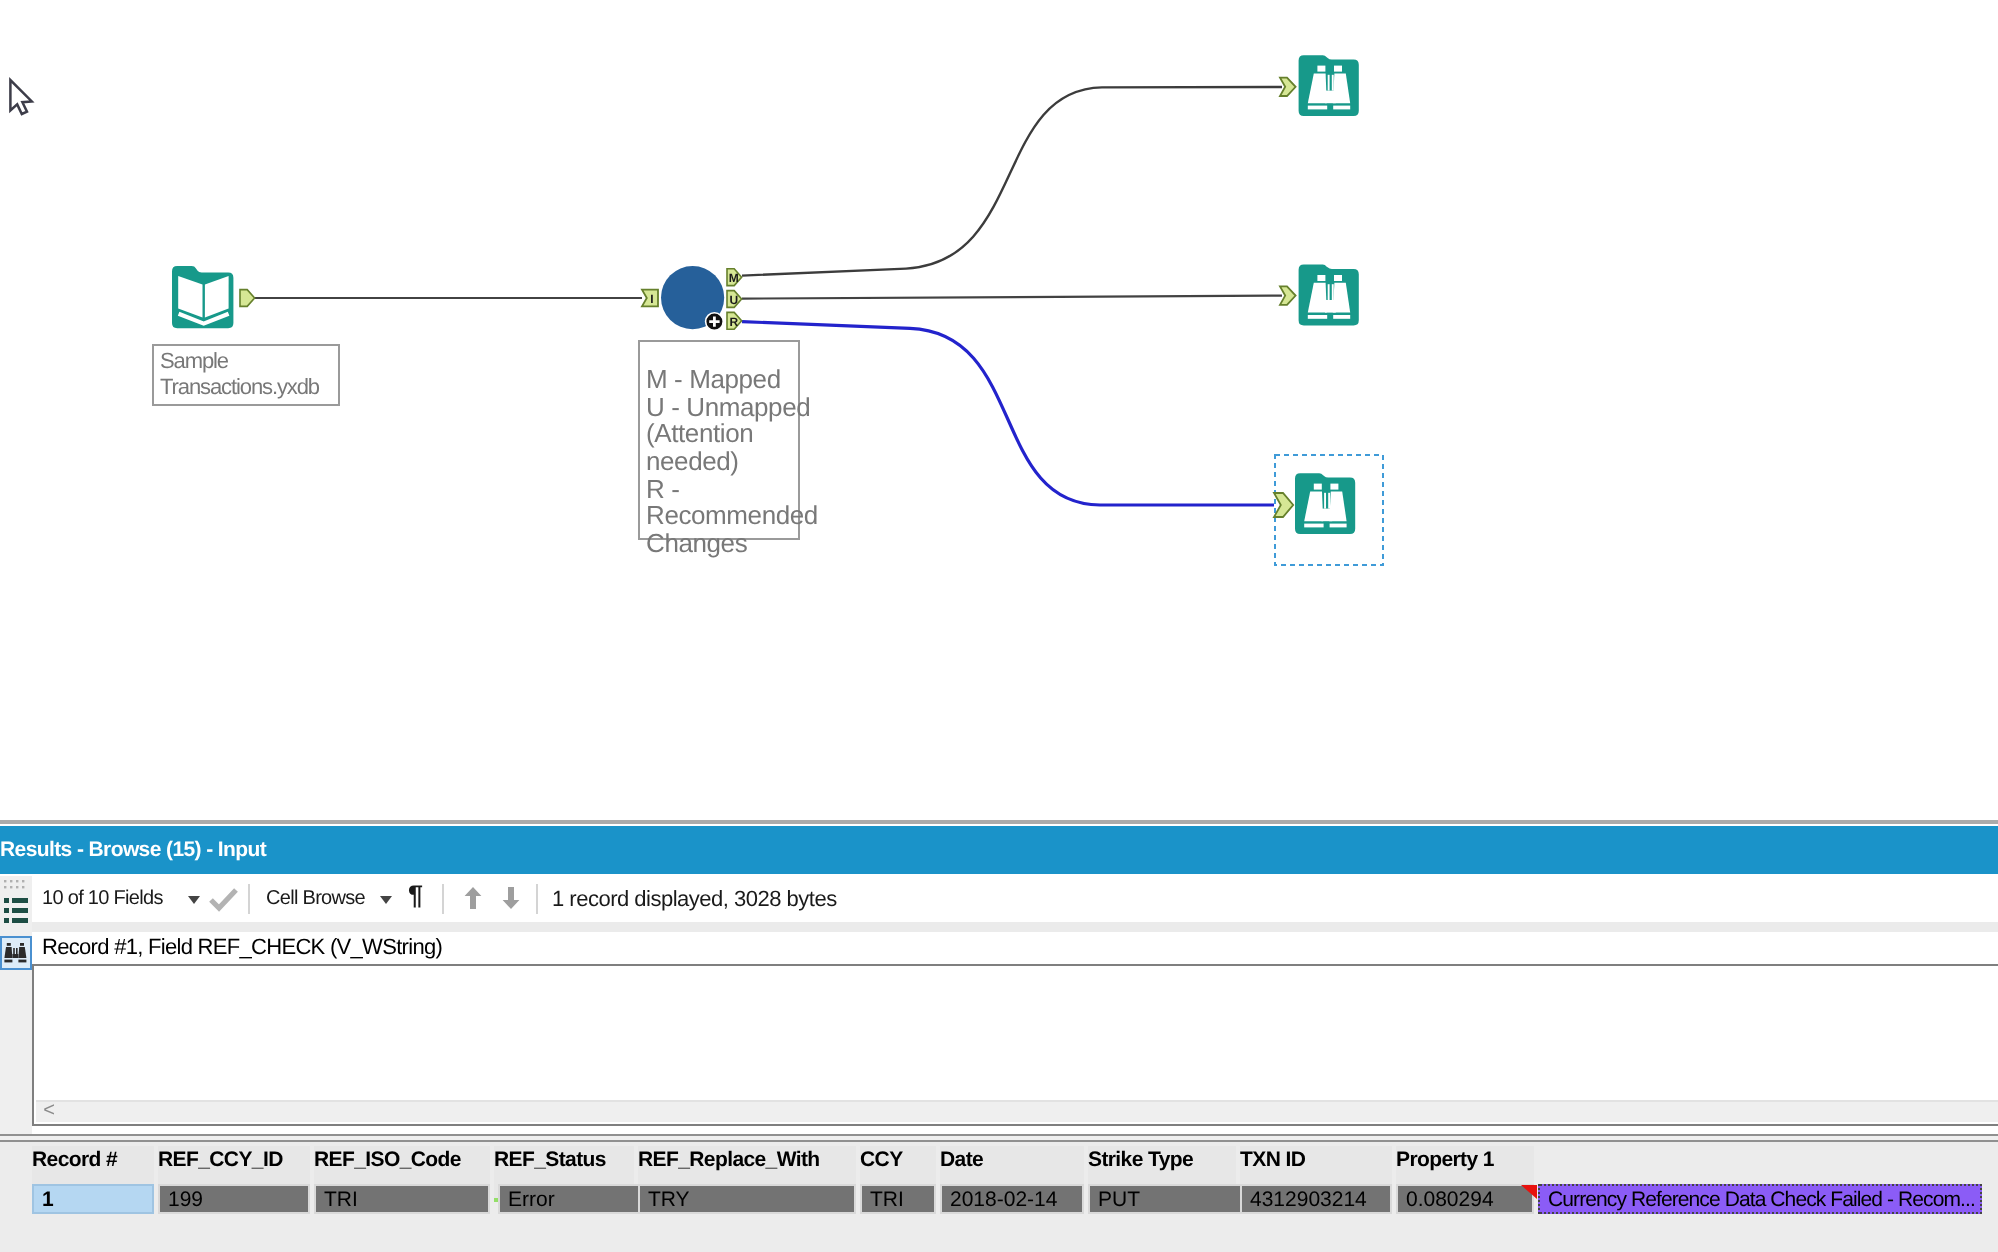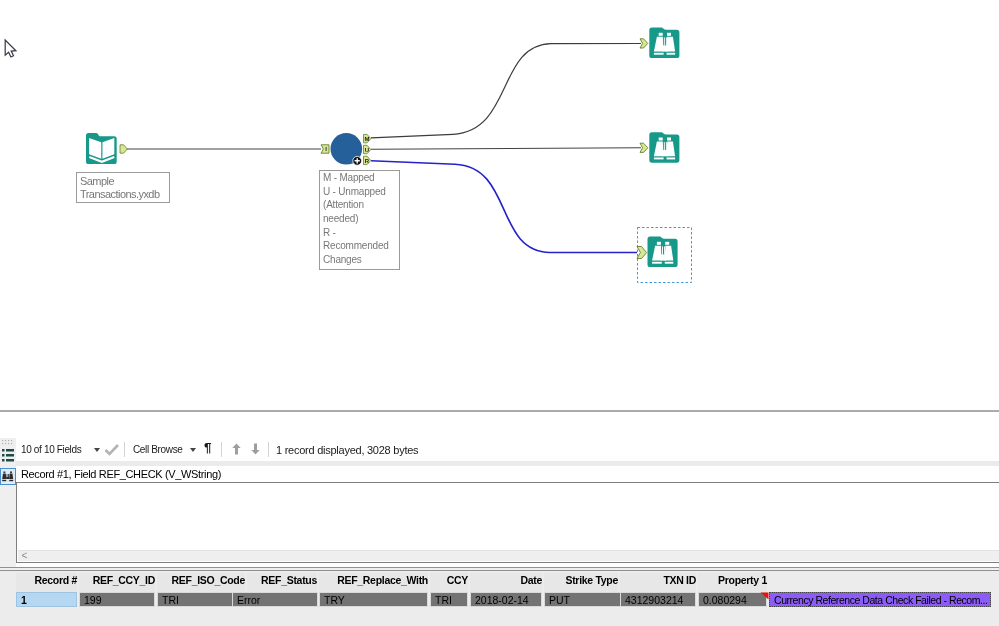--- a/index.html
+++ b/index.html
@@ -1,33 +1,33 @@
 <!DOCTYPE html>
 <html><head>
 <meta charset="utf-8">
 <style>
 *{box-sizing:border-box;margin:0;padding:0}
 html,body{width:999px;height:626px;background:#fff;font-family:"Liberation Sans",sans-serif;overflow:hidden;position:relative}
 #cv{position:absolute;left:0;top:0}
 .lbl{position:absolute;background:#fff;border:1px solid #9a9a9a;color:#787878;font-size:11px;letter-spacing:-0.55px;line-height:13px;padding:2px 0 0 3px}
-.lbl2{font-size:10px;letter-spacing:-0.2px;line-height:13.65px;padding-top:0;white-space:nowrap}
+.lbl2{font-size:13px;letter-spacing:-0.2px;line-height:13.65px;padding-top:12px;white-space:nowrap}
 #panel{position:absolute;left:0;top:410px;width:999px;height:216px;background:#fff}
 #ptop{position:absolute;left:0;top:0;width:999px;height:2px;background:#ababab}
 #tbar{position:absolute;left:0;top:3px;width:999px;height:24px;background:#1a93c9;color:#fff;font-weight:bold;font-size:10.5px;letter-spacing:-0.3px;line-height:24px}
 #sbar{position:absolute;left:0;top:28px;width:16px;height:188px;background:#efefef}
 #toolrow{position:absolute;left:16px;top:28px;width:983px;height:23px;background:#fff;font-size:12px;color:#1a1a1a}
 #graystrip{position:absolute;left:16px;top:51px;width:983px;height:5px;background:#ebebeb}
 #rechdr{position:absolute;left:21px;top:58px;font-size:11px;letter-spacing:-0.35px;font-weight:normal;color:#000}
 #cviewer{position:absolute;left:16px;top:72px;width:985px;height:81px;border:1px solid #7f7f7f;background:#fff}
 #cvtext{position:absolute;left:3px;top:3px;font-family:"Liberation Mono",monospace;font-size:10.3px;color:#000;white-space:pre}
 #cvscroll{position:absolute;left:1px;bottom:1px;width:981px;height:11px;background:#efefef;border-top:1px solid #e2e2e2}
 #cvbtn{position:absolute;left:0px;top:0px;width:13px;height:11px;color:#8a8a8a;font-size:10px;line-height:10px;text-align:center}
 #split{position:absolute;left:0px;top:157px;width:999px;height:4px;background:#efefef;border-top:1px solid #909090;border-bottom:1px solid #909090}
 #tblarea{position:absolute;left:0px;top:161px;width:999px;height:55px;background:#ececec}
-.th{position:absolute;top:1.5px;height:28px;background:#e7e7e7;border-bottom:2.5px solid #94df69;font-size:10.5px;letter-spacing:-0.3px;font-weight:bold;text-align:right;line-height:15px;color:#000}
+.th{position:absolute;top:1.5px;height:28px;background:#e7e7e7;border-bottom:2.5px solid #94df69;font-size:10.5px;letter-spacing:-0.3px;font-weight:bold;text-align:left;line-height:15px;color:#000}
 .th0{border-bottom:2.5px solid #d8d8d8}
 .td{position:absolute;top:20.5px;height:15.5px;background:#737373;border:1px solid #d9d9d9;font-size:10.5px;line-height:14px;padding-left:4px;color:#000;white-space:nowrap;overflow:hidden}
 .sep{position:absolute;top:4px;width:1px;height:15px;background:#d4d4d4}
 .ti{position:absolute;top:4.5px;font-size:10px;letter-spacing:-0.35px;line-height:14px}
 .caret{display:inline-block;width:0;height:0;border-left:3.5px solid transparent;border-right:3.5px solid transparent;border-top:4px solid #444}
 </style>
 </head>
 <body>
 <svg id="cv" width="999" height="410" viewBox="0 0 999 410">
   <defs>
@@ -92,20 +92,21 @@
   <path d="M637,246.5 L641.5,246.5 L646.6,252.5 L641.5,258.5 L637,258.5 L640.4,252.5 Z" fill="#d6e795" stroke="#66802c" stroke-width="0.9"></path>
 
   <path d="M0,0 L0,15.2 L3.4,12.2 L5.7,17 L8.3,15.8 L6,11.1 L10.7,10.7 Z" fill="#fff" stroke="#3d3d49" stroke-width="1.25" transform="translate(5.2,40)"></path>
 </svg>
 
 <div class="lbl" style="left:76px;top:172px;width:94px;height:31px">Sample<br>Transactions.yxdb</div>
 <div class="lbl lbl2" style="left:319px;top:170px;width:81px;height:100px">M - Mapped<br>U - Unmapped<br>(Attention<br>needed)<br>R -<br>Recommended<br>Changes</div>
 
 <div id="panel">
   <div id="ptop"></div>
+  <div id="tbar">Results - Browse (15) - Input</div>
   <div id="sbar">
     <svg width="16" height="6" style="position:absolute;left:0;top:2px">
         <g fill="#b0b0b0">
           <rect x="2" y="0" width="1.2" height="1.2"></rect>
           <rect x="5" y="0" width="1.2" height="1.2"></rect>
           <rect x="8" y="0" width="1.2" height="1.2"></rect>
           <rect x="11" y="0" width="1.2" height="1.2"></rect>
           <rect x="2" y="3" width="1.2" height="1.2"></rect>
           <rect x="5" y="3" width="1.2" height="1.2"></rect>
           <rect x="8" y="3" width="1.2" height="1.2"></rect>
@@ -170,21 +171,21 @@
     <div class="th" style="left:247px;width:70px">REF_Status</div>
     <div class="th" style="left:319px;width:109px">REF_Replace_With</div>
     <div class="th" style="left:430px;width:38px">CCY</div>
     <div class="th" style="left:470px;width:72px">Date</div>
     <div class="th" style="left:544px;width:74px">Strike Type</div>
     <div class="th" style="left:620px;width:76px">TXN ID</div>
     <div class="th" style="left:698px;width:69px">Property 1</div>
     <div class="td" style="left:16px;width:61px;background:#b5d7f2;border-color:#9fc4e2;font-weight:bold">1</div>
     <div class="td" style="left:79px;width:76px">199</div>
     <div class="td" style="left:157px;width:88px">TRI</div>
-    <div class="td" style="left:232px;width:86px">Error</div>
+    <div class="td" style="left:249px;width:86px">Error</div>
     <div class="td" style="left:319px;width:109px">TRY</div>
     <div class="td" style="left:430px;width:38px">TRI</div>
     <div class="td" style="left:470px;width:72px">2018-02-14</div>
     <div class="td" style="left:544px;width:94px">PUT</div>
     <div class="td" style="left:620px;width:76px">4312903214</div>
     <div class="td" style="left:698px;width:69px">0.080294</div>
     <div class="td" style="left:769px;width:222px;background:#8b5cf6;border:1px dotted #444;letter-spacing:-0.45px">Currency Reference Data Check Failed - Recom...</div>
     <svg width="10" height="9" style="position:absolute;left:760px;top:20.5px">
         <path d="M0.5,0.5 L8.5,0.5 L8.5,7.5 Z" fill="#e8120e"></path>
       </svg>

